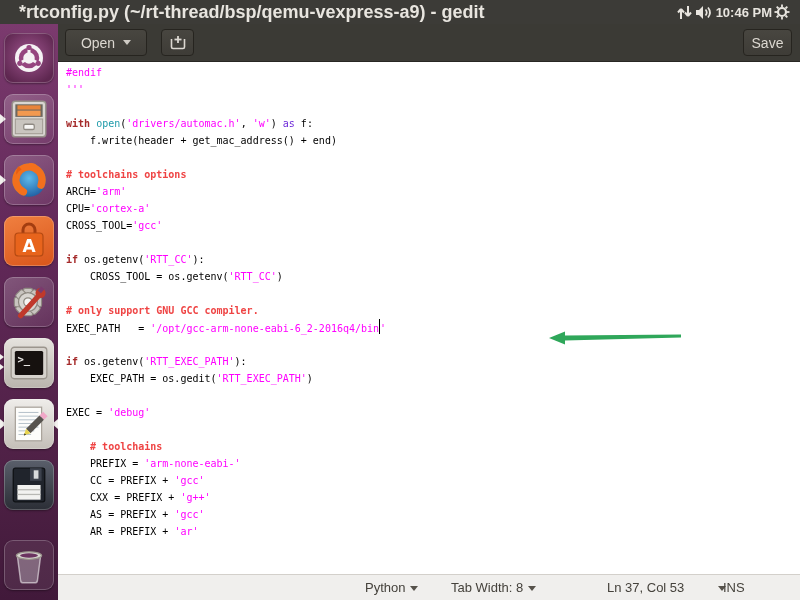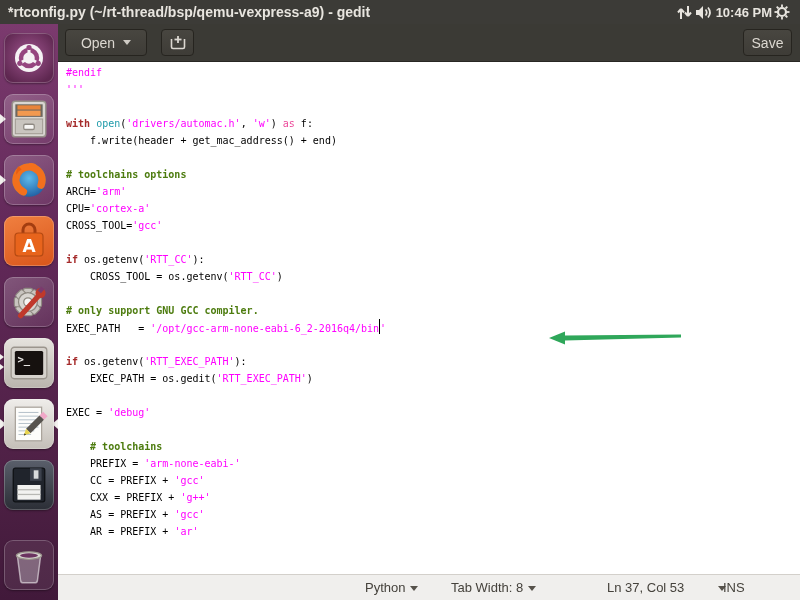--- a/index.html
+++ b/index.html
@@ -9,21 +9,21 @@
     font-family:"Liberation Sans", sans-serif;
     background:#5e2750;
   }
 
   
   .topbar {
     position:absolute; left:0; top:0; width:800px; height:24px;
     background:#3c3b37; color:#e8e5df;
     display:flex; align-items:center;
   }
-  .topbar-title { margin-left:8px; font-size:14px; font-weight:700; white-space:nowrap; }
+  .topbar-title { margin-left:19px; font-size:18px; font-weight:700; white-space:nowrap; }
   .topbar-right { margin-left:auto; display:flex; align-items:center; gap:2px; padding-right:10px; }
   .topbar-time { font-size:13px; font-weight:700; }
   .tb-icon { display:block; }
 
   
   .launcher {
     position:absolute; left:0; top:24px; width:58px; height:576px;
     background:linear-gradient(180deg,#7b3a6e 0%, #63295a 35%, #4d2044 80%, #41193a 100%);
   }
   .tile {
@@ -65,23 +65,23 @@
   .code {
     position:absolute; left:0; top:39px; right:0; bottom:26px;
     background:#ffffff; overflow:hidden;
     font-family:"DejaVu Sans Mono", monospace; font-size:10px;
     padding:1px 0 0 8px;
   }
   .code-line { height:17px; line-height:17px; white-space:pre; color:#000; }
   .tok-p  { color:#000000; }
   .tok-s  { color:#ff00ff; }
   .tok-k  { color:#a52a2a; font-weight:bold; }
-  .tok-k2 { color:#ec4899;margin-top:19px; }
+  .tok-k2 { color:#6d28d9;margin-top:19px; }
   .tok-b  { color:#1f9baa; }
-  .tok-c  { color:#4d7c0f; font-weight:bold; }
+  .tok-c  { color:#ef4444; font-weight:bold; }
   .caret-text { display:inline-block; width:1px; height:15px; background:#000; vertical-align:-2px; }
 
   
   .statusbar {
     position:absolute; left:0; right:0; bottom:0; height:26px;
     background:#f0efed; border-top:1px solid #d3d0cb;
     font-size:13px; color:#45423c;
   }
   .sb-item { position:absolute; top:0; height:25px; display:flex; align-items:center; gap:5px; }
   .sb-lang   { left:307px; }

